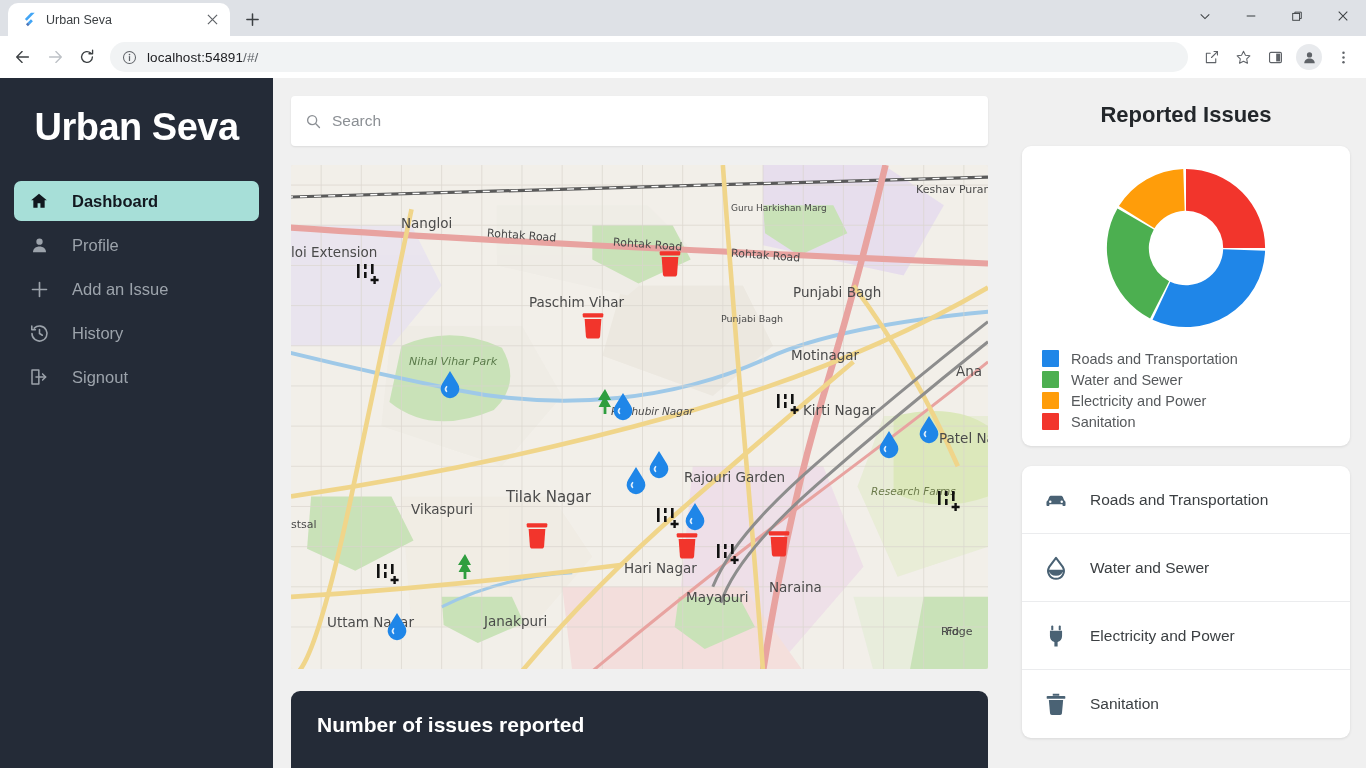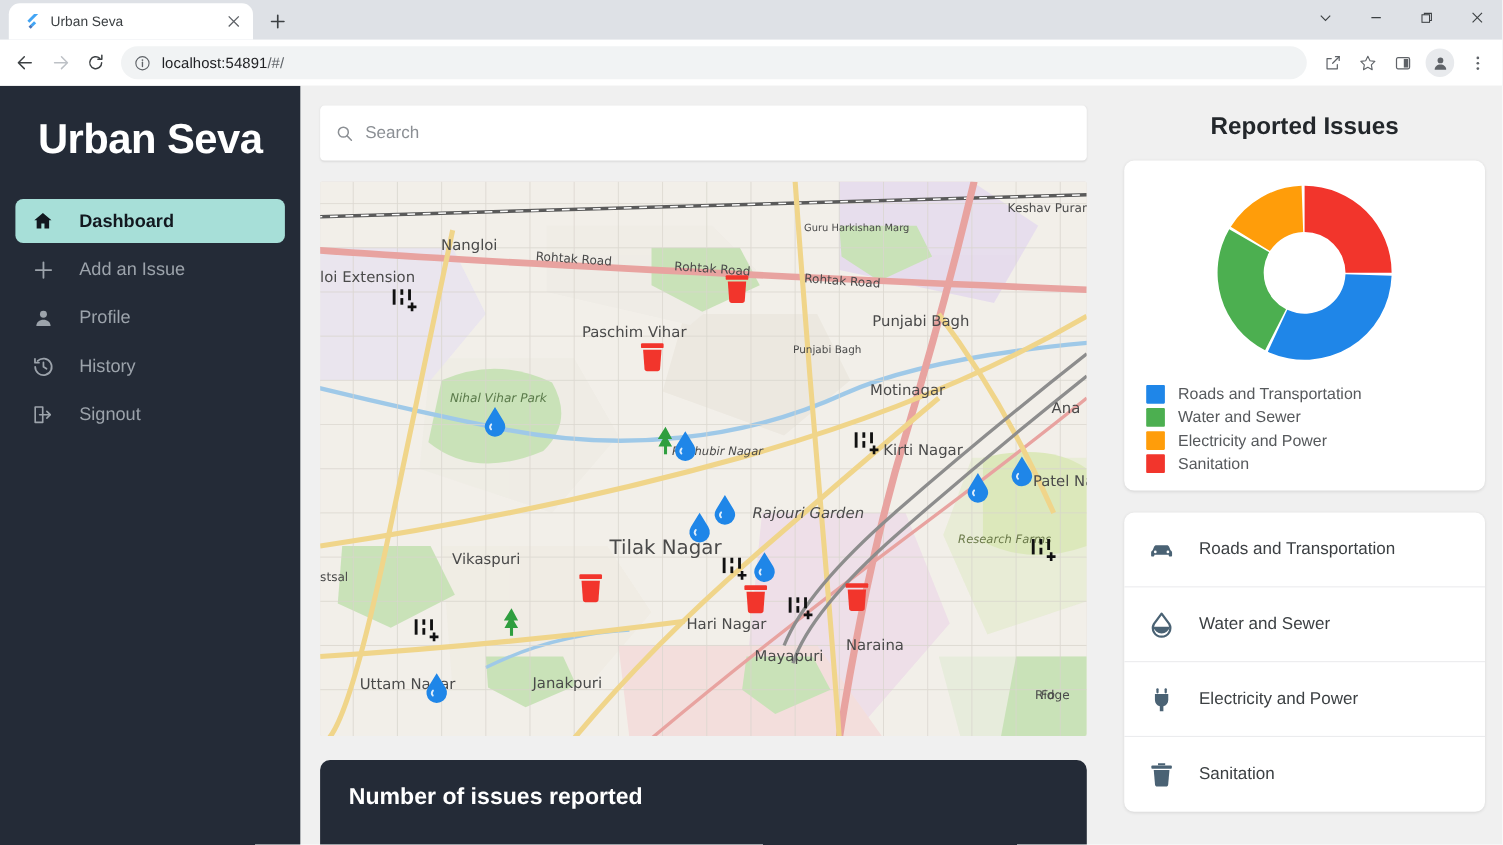--- a/index.html
+++ b/index.html
@@ -222,35 +222,35 @@
       <span class="nav-ico">
         <svg width="20" height="20" viewBox="0 0 24 24" fill="currentColor">
             <path d="M12 3.2 2.6 11h2.6v9.2h5.1v-5.6h3.4v5.6h5.1V11h2.6z"></path>
           </svg>
       </span>
       <span>Dashboard</span>
     </div>
 
     <div class="nav-item">
       <span class="nav-ico">
-        <svg width="21" height="21" viewBox="0 0 24 24">
-            <path d="M12 4v16M4 12h16" stroke="currentColor" stroke-width="1.9" stroke-linecap="round"></path>
-          </svg>
-      </span>
-      <span>Add an Issue</span>
-    </div>
-
-    <div class="nav-item">
-      <span class="nav-ico">
         <svg width="19" height="19" viewBox="0 0 24 24" fill="currentColor">
             <circle cx="12" cy="7.2" r="4"></circle>
             <path d="M3.8 20.6c0-4.5 3.7-7.2 8.2-7.2s8.2 2.7 8.2 7.2z"></path>
           </svg>
       </span>
       <span>Profile</span>
+    </div>
+
+    <div class="nav-item">
+      <span class="nav-ico">
+        <svg width="21" height="21" viewBox="0 0 24 24">
+            <path d="M12 4v16M4 12h16" stroke="currentColor" stroke-width="1.9" stroke-linecap="round"></path>
+          </svg>
+      </span>
+      <span>Add an Issue</span>
     </div>
 
     <div class="nav-item">
       <span class="nav-ico">
         <svg width="21" height="21" viewBox="0 0 24 24" fill="none" stroke="currentColor" stroke-width="1.8">
           <path d="M3.4 12a8.6 8.6 0 1 0 2.6-6.1" stroke-linecap="round"></path>
           <path d="M3.2 3.6v4.1h4.1" stroke-linecap="round" stroke-linejoin="round"></path>
           <path d="M12 7.4V12l3.2 2" stroke-linecap="round"></path>
         </svg>
       </span>
@@ -348,23 +348,23 @@
           <div class="maplabel" style="left: 322px; top: 73px; font-size: 11px; transform: rotate(4deg);">Rohtak Road</div>
           <div class="maplabel" style="left: 440px; top: 84px; font-size: 11px; transform: rotate(4deg);">Rohtak Road</div>
           <div class="maplabel" style="left: 238px; top: 129px; font-size: 13.5px;">Paschim Vihar</div>
           <div class="maplabel" style="left: 502px; top: 119px; font-size: 13.5px;">Punjabi Bagh</div>
           <div class="maplabel" style="left: 430px; top: 148px; font-size: 9.5px;">Punjabi Bagh</div>
           <div class="maplabel" style="left: 500px; top: 182px; font-size: 13.5px;">Motinagar</div>
           <div class="maplabel" style="left: 118px; top: 190px; font-size: 11px; font-style: italic; color: rgb(90, 122, 74);">Nihal Vihar Park</div>
           <div class="maplabel" style="left: 625px; top: 18px; font-size: 11px;">Keshav Puram</div>
           <div class="maplabel" style="left: 440px; top: 38px; font-size: 9px;">Guru Harkishan Marg</div>
           <div class="maplabel" style="left: 512px; top: 237px; font-size: 13.5px;">Kirti Nagar</div>
-          <div class="maplabel" style="left: 393px; top: 294px; font-size: 13.5px; font-style: italic;">Rajouri Garden</div>
+          <div class="maplabel" style="left: 393px; top: 304px; font-size: 13.5px;">Rajouri Garden</div>
           <div class="maplabel" style="left: 320px; top: 240px; font-size: 10.5px; font-style: italic;">Raghubir Nagar</div>
-          <div class="maplabel" style="left: 215px; top: 323px; font-size: 18px; margin-left: 48px;">Tilak Nagar</div>
+          <div class="maplabel" style="left: 215px; top: 323px; font-size: 15px;">Tilak Nagar</div>
           <div class="maplabel" style="left: 120px; top: 336px; font-size: 13.5px;">Vikaspuri</div>
           <div class="maplabel" style="left: 0px; top: 353px; font-size: 11px;">stsal</div>
           <div class="maplabel" style="left: 333px; top: 395px; font-size: 13.5px;">Hari Nagar</div>
           <div class="maplabel" style="left: 395px; top: 424px; font-size: 13.5px;">Mayapuri</div>
           <div class="maplabel" style="left: 478px; top: 414px; font-size: 13.5px;">Naraina</div>
           <div class="maplabel" style="left: 36px; top: 449px; font-size: 13.5px;">Uttam Nagar</div>
           <div class="maplabel" style="left: 193px; top: 448px; font-size: 13.5px;">Janakpuri</div>
           <div class="maplabel" style="left: 580px; top: 320px; font-size: 10.5px; font-style: italic; color: rgb(107, 122, 74);">Research Farms</div>
           <div class="maplabel" style="left: 648px; top: 265px; font-size: 13.5px;">Patel Na</div>
           <div class="maplabel" style="left: 665px; top: 198px; font-size: 13.5px;">Ana</div>

